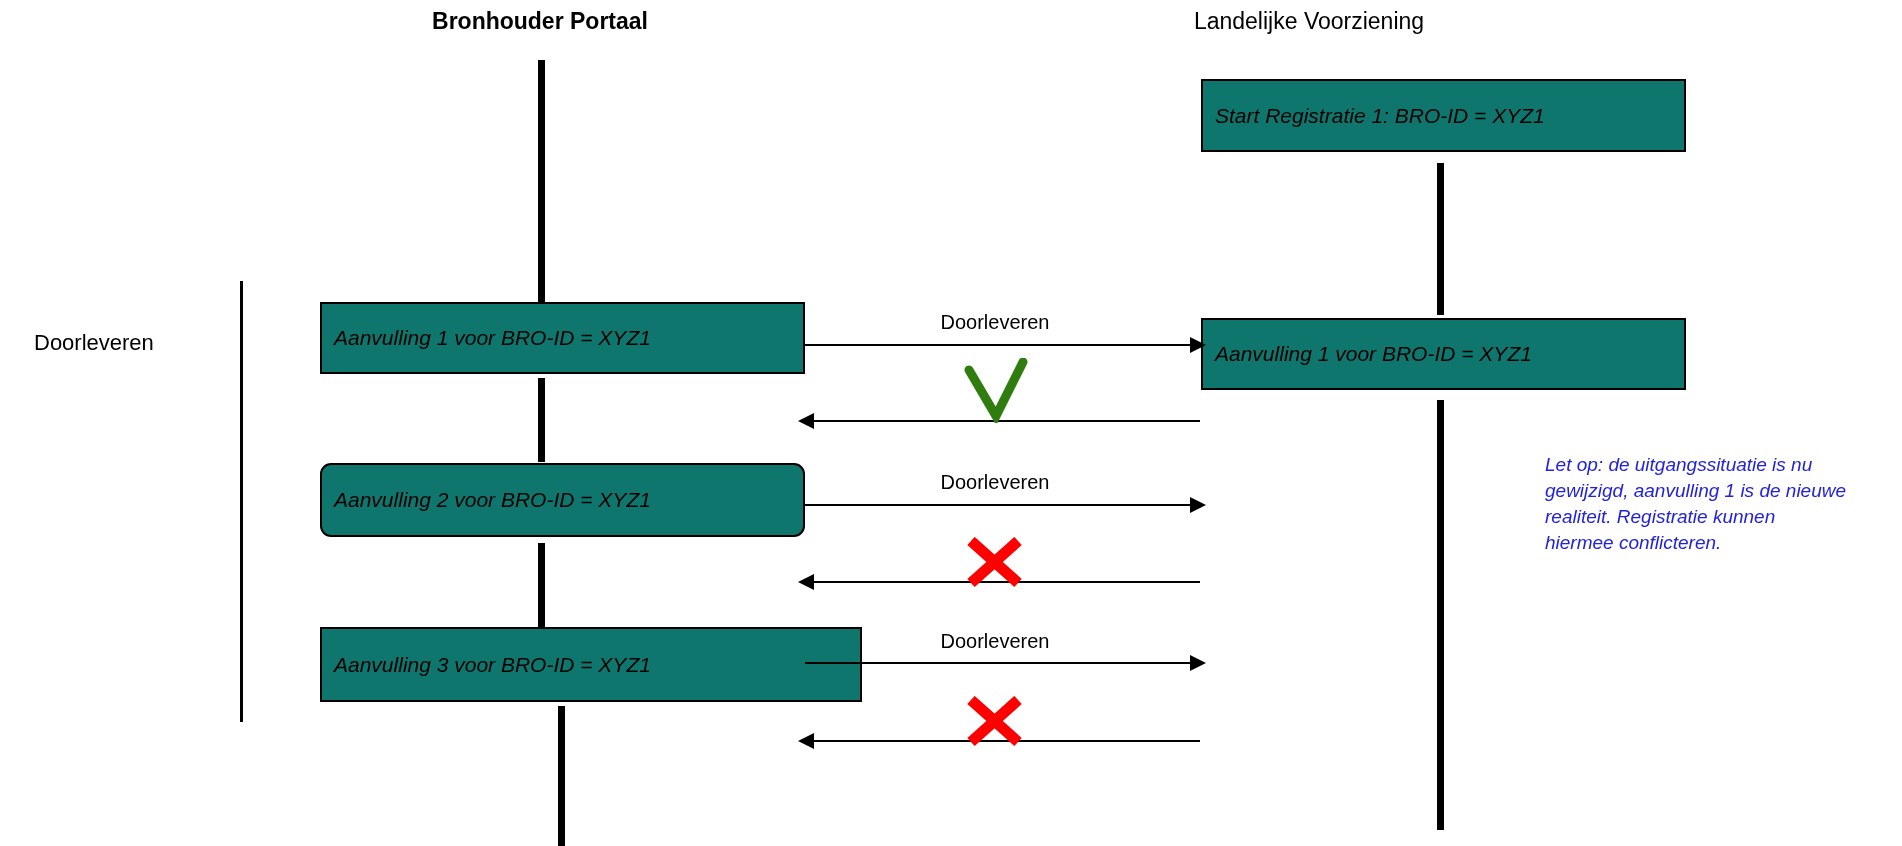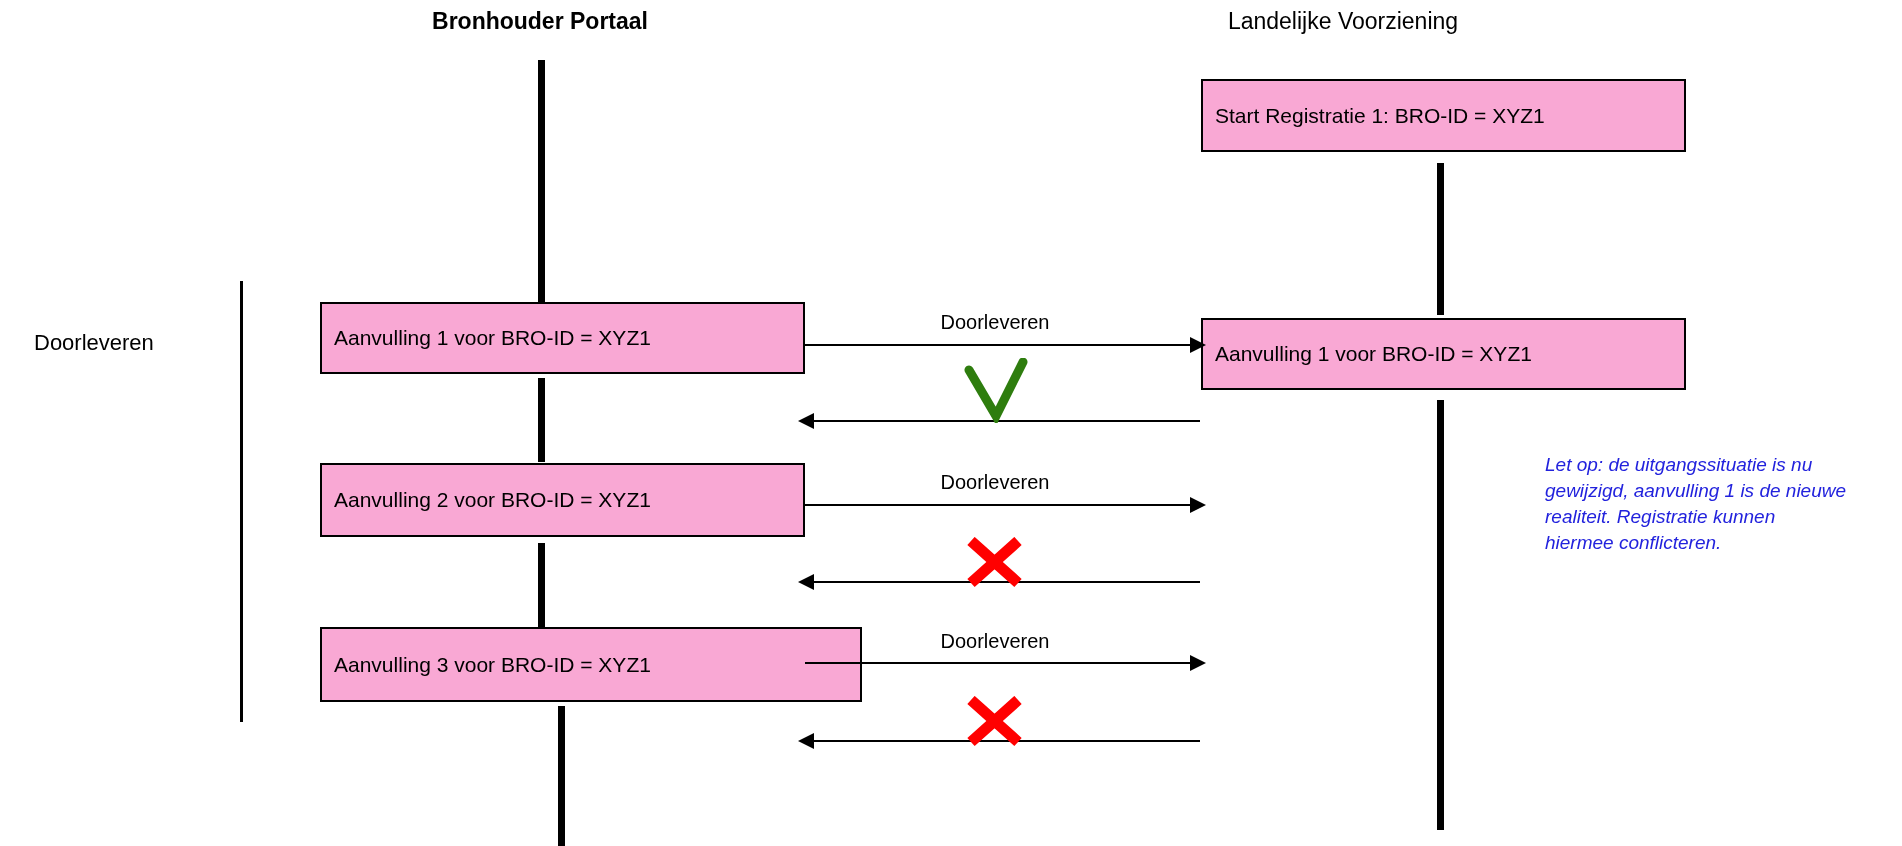--- a/index.html
+++ b/index.html
@@ -21,36 +21,37 @@
   
   .col-header {
     position: absolute;
     font-size: 23px;
     line-height: 28px;
     color: #000;
     white-space: nowrap;
     text-align: center;
   }
   #header-left  { left: 330px; top: 7px;  width: 420px; font-weight: bold; }
-  #header-right { left: 1128px; top: 7px; width: 430px; }
+  #header-right { left: 1094px; top: 7px; width: 430px; }
 
   
   .lifeline {
     position: absolute;
     width: 7px;
     background: #000000;
   }
   
   .node-box {
     position: absolute;
     box-sizing: border-box;
     border: 2px solid #000000;
-    background: #f9a8d4;
+    background: #0f766e;
     display: flex;
     align-items: center;
+    font-style: italic;
   }
   .node-box .node-label {
     font-size: 21px;
     line-height: 26px;
     color: #000;
     padding-left: 12px;
     white-space: nowrap;
   }
   
   .msg-line {
@@ -130,21 +131,21 @@
   </div>
 
   <div class="node-box" style="left:1201px; top:318px; width:485px; height:72px;">
     <span class="node-label">Aanvulling 1 voor BRO-ID = XYZ1</span>
   </div>
 
   <div class="node-box" style="left:320px; top:302px; width:485px; height:72px;">
     <span class="node-label">Aanvulling 1 voor BRO-ID = XYZ1</span>
   </div>
 
-  <div class="node-box" style="left:320px; top:463px; width:485px; height:74px;">
+  <div class="node-box" style="left:320px; top:463px; width:485px; height:74px;border-radius:11px;">
     <span class="node-label">Aanvulling 2 voor BRO-ID = XYZ1</span>
   </div>
 
   <div class="node-box" style="left:320px; top:627px; width:542px; height:75px;align-items:center;">
     <span class="node-label">Aanvulling 3 voor BRO-ID = XYZ1</span>
   </div>
 
   <div class="msg-label" style="left:830px; top:310px; width:330px;">Doorleveren</div>
   <div class="msg-line" style="left:805px; top:344px; width:387px;"></div>
   <div class="arrow-head right" style="left:1190px; top:337px;"></div>

